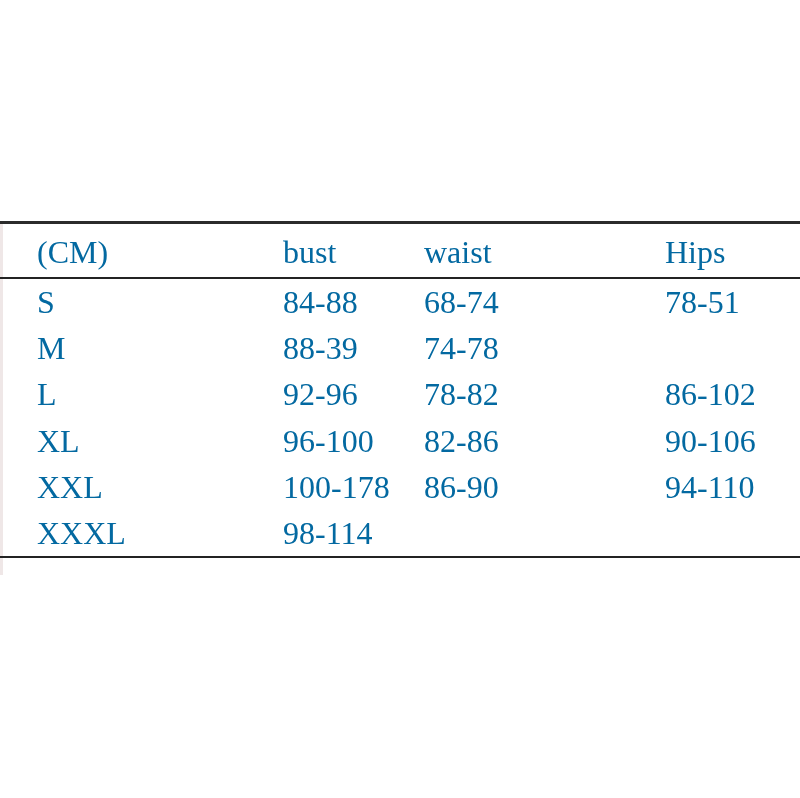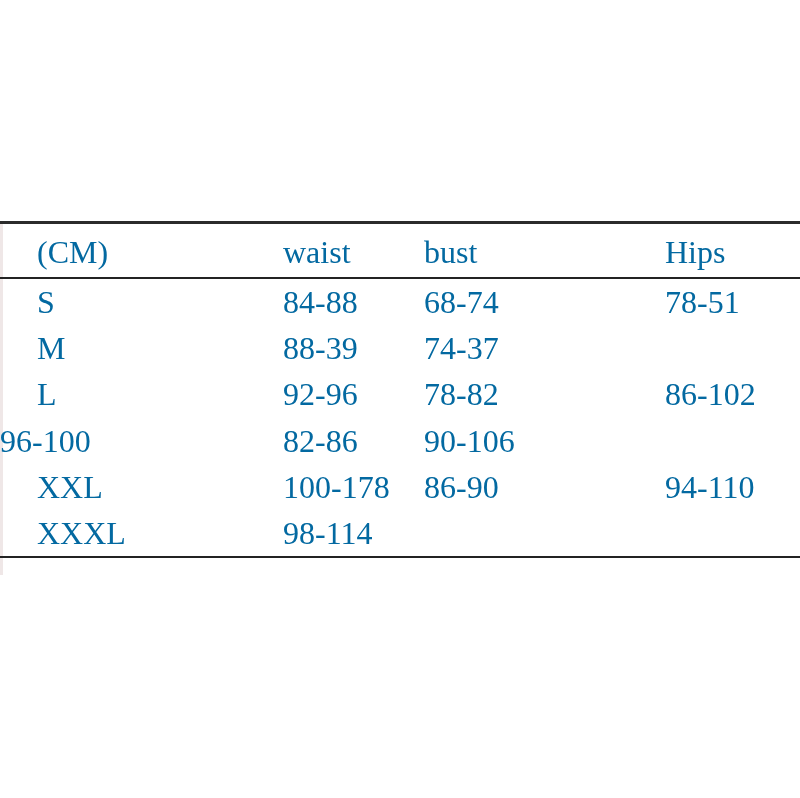--- a/index.html
+++ b/index.html
@@ -59,48 +59,49 @@
 <div class="canvas">
 
   <div class="left-edge-line"></div>
 
   <div class="size-table">
 
     <div class="rule rule-top"></div>
 
     <div class="trow header">
       <div class="cell c1">(CM)</div>
+      <div class="cell c2">bust</div>
       <div class="cell c3">waist</div>
-      <div class="cell c2">bust</div>
       <div class="cell c4">Hips</div>
     </div>
 
     <div class="rule rule-mid"></div>
 
     <div class="trow data">
       <div class="cell c1">S</div>
       <div class="cell c2">84-88</div>
       <div class="cell c3">68-74</div>
       <div class="cell c4">78-51</div>
     </div>
 
     <div class="trow data">
       <div class="cell c1">M</div>
       <div class="cell c2">88-39</div>
-      <div class="cell c3">74-37</div>
+      <div class="cell c3">74-78</div>
     </div>
 
     <div class="trow data">
       <div class="cell c1">L</div>
       <div class="cell c2">92-96</div>
       <div class="cell c3">78-82</div>
       <div class="cell c4">86-102</div>
     </div>
 
     <div class="trow data">
+      <div class="cell c1">XL</div>
       <div class="cell c2">96-100</div>
       <div class="cell c3">82-86</div>
       <div class="cell c4">90-106</div>
     </div>
 
     <div class="trow data">
       <div class="cell c1">XXL</div>
       <div class="cell c2">100-178</div>
       <div class="cell c3">86-90</div>
       <div class="cell c4">94-110</div>

